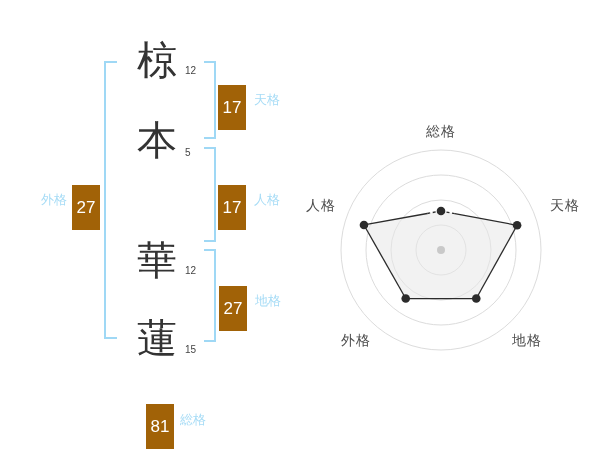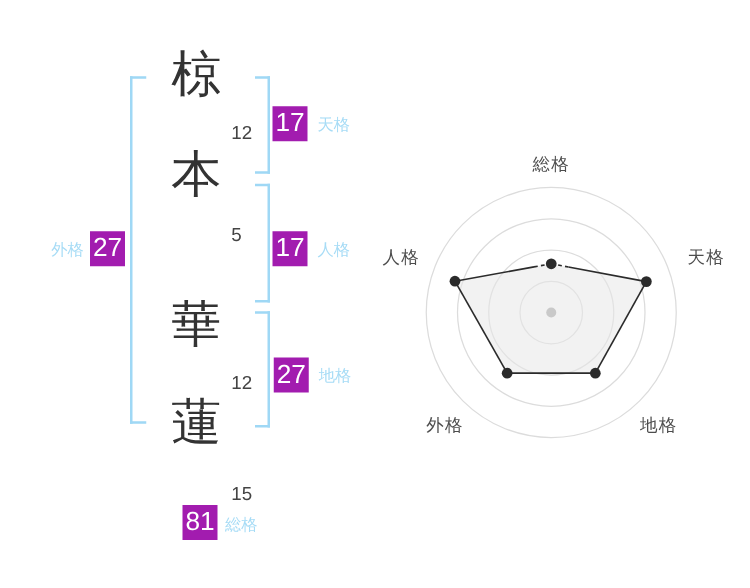--- a/index.html
+++ b/index.html
@@ -2,33 +2,33 @@
 <html><head>
 <meta charset="utf-8">
 <style>
   html,body{margin:0;padding:0;background:#ffffff;}
   body{width:600px;height:470px;overflow:hidden;
        font-family:"Liberation Sans","DejaVu Sans",sans-serif;}
   #page{position:relative;width:600px;height:470px;background:#fff;}
 
   .kanji{position:absolute;left:135px;width:44px;text-align:center;
          font-size:40px;line-height:42px;color:#333333;}
-  .strokes{position:absolute;left:185px;font-size:15px;line-height:15px;color:#444444;margin-top:36px;}
+  .strokes{position:absolute;left:185px;font-size:10px;line-height:15px;color:#444444;}
 
   .bracket{position:absolute;box-sizing:border-box;}
   .bracket-left{left:104px;top:61px;width:13px;height:278px;
       border-top:2px solid #9FD8F5;border-bottom:2px solid #9FD8F5;border-left:2px solid #9FD8F5;}
   .bracket-right{left:204px;width:12px;
       border-top:2px solid #9FD8F5;border-bottom:2px solid #9FD8F5;border-right:2px solid #9FD8F5;}
   .bracket-tenkaku{top:61px;height:78px;}
   .bracket-jinkaku{top:147px;height:95px;}
   .bracket-chikaku{top:249px;height:93px;}
 
-  .chip{position:absolute;width:28px;height:28px;background:#a21caf;color:#FFFFFF;
-        font-size:21px;display:flex;align-items:center;justify-content:center;}
+  .chip{position:absolute;width:28px;height:45px;background:#a16207;color:#FFFFFF;
+        font-size:17px;display:flex;align-items:center;justify-content:center;}
   .chip-label{position:absolute;font-size:13px;line-height:14px;color:#A7DCF6;}
 
   #radar-svg{position:absolute;left:0;top:0;}
   #radar-svg text{font-family:"Liberation Sans","DejaVu Sans",sans-serif;}
 </style>
 </head>
 <body>
 
 <div id="page">
 
@@ -38,21 +38,21 @@
   <div class="bracket bracket-right bracket-chikaku"></div>
 
   <span class="kanji" style="top:39px">椋</span>
   <span class="kanji" style="top:119px">本</span>
   <span class="kanji" style="top:239px">華</span>
   <span class="kanji" style="top:317px">蓮</span>
 
   <span class="strokes" style="top:63px">12</span>
   <span class="strokes" style="top:145px">5</span>
   <span class="strokes" style="top:263px">12</span>
-  <span class="strokes" style="top:352px">15</span>
+  <span class="strokes" style="top:342px">15</span>
 
   <div class="chip" style="left:218px;top:85px">17</div>
   <span class="chip-label" style="left:254px;top:93px">天格</span>
 
   <div class="chip" style="left:218px;top:185px">17</div>
   <span class="chip-label" style="left:254px;top:193px">人格</span>
 
   <div class="chip" style="left:219px;top:286px">27</div>
   <span class="chip-label" style="left:255px;top:294px">地格</span>
 

